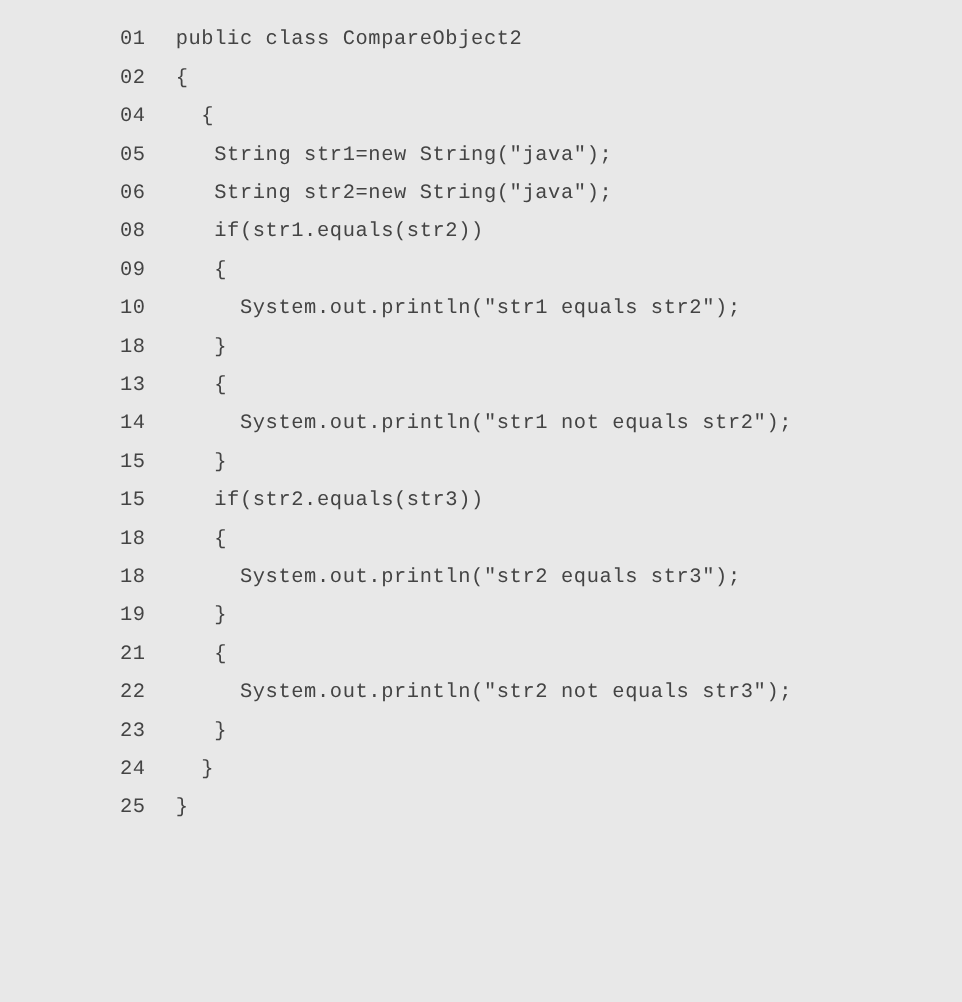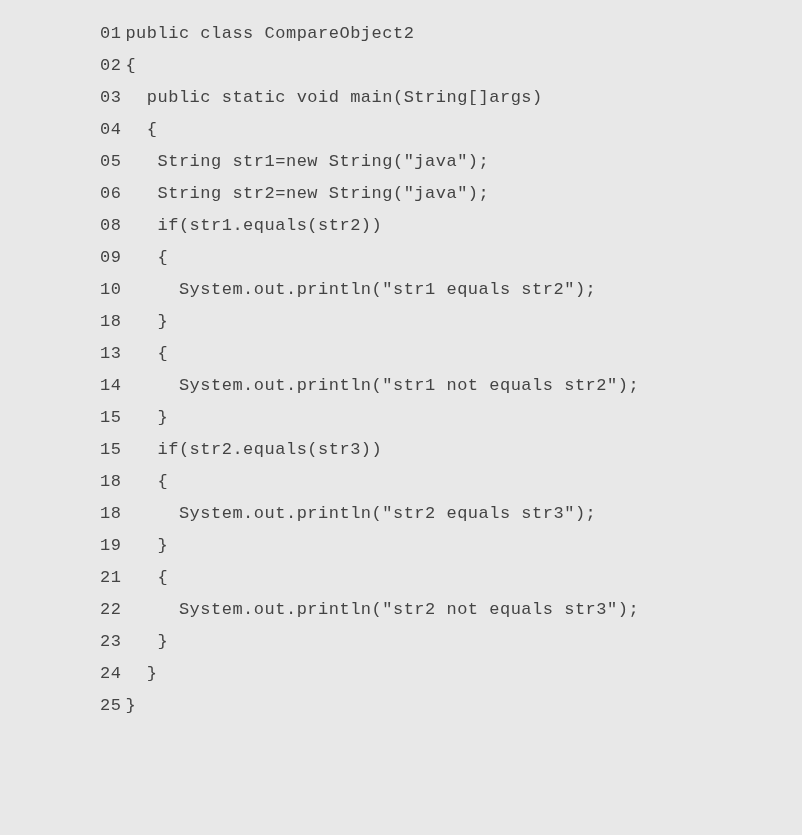--- a/index.html
+++ b/index.html
@@ -21,30 +21,29 @@
       padding-left: 100px;
     }
     .code-line {
       line-height: 32px;
       white-space: pre;
       letter-spacing: 0.5px;
     }
     .line-number {
       display: inline-block;
       text-align: right;
-      margin-right: 4px;
+      margin-right: 25px;
     }
   </style>
 </head>
 <body>
 
 <div class="code-container">
 <div class="code-line"><span class="line-number">01</span><span>public class CompareObject2</span></div>
     <div class="code-line"><span class="line-number">02</span><span>{</span></div>
-    <div class="code-line"><span class="line-number">03</span><span>  public static void main(String[]args)</span></div>
     <div class="code-line"><span class="line-number">04</span><span>  {</span></div>
     <div class="code-line"><span class="line-number">05</span><span>   String str1=new String("java");</span></div>
     <div class="code-line"><span class="line-number">06</span><span>   String str2=new String("java");</span></div>
     <div class="code-line"><span class="line-number">08</span><span>   if(str1.equals(str2))</span></div>
     <div class="code-line"><span class="line-number">09</span><span>   {</span></div>
     <div class="code-line"><span class="line-number">10</span><span>     System.out.println("str1 equals str2");</span></div>
     <div class="code-line"><span class="line-number">18</span><span>   }</span></div>
     <div class="code-line"><span class="line-number">13</span><span>   {</span></div>
     <div class="code-line"><span class="line-number">14</span><span>     System.out.println("str1 not equals str2");</span></div>
     <div class="code-line"><span class="line-number">15</span><span>   }</span></div>

